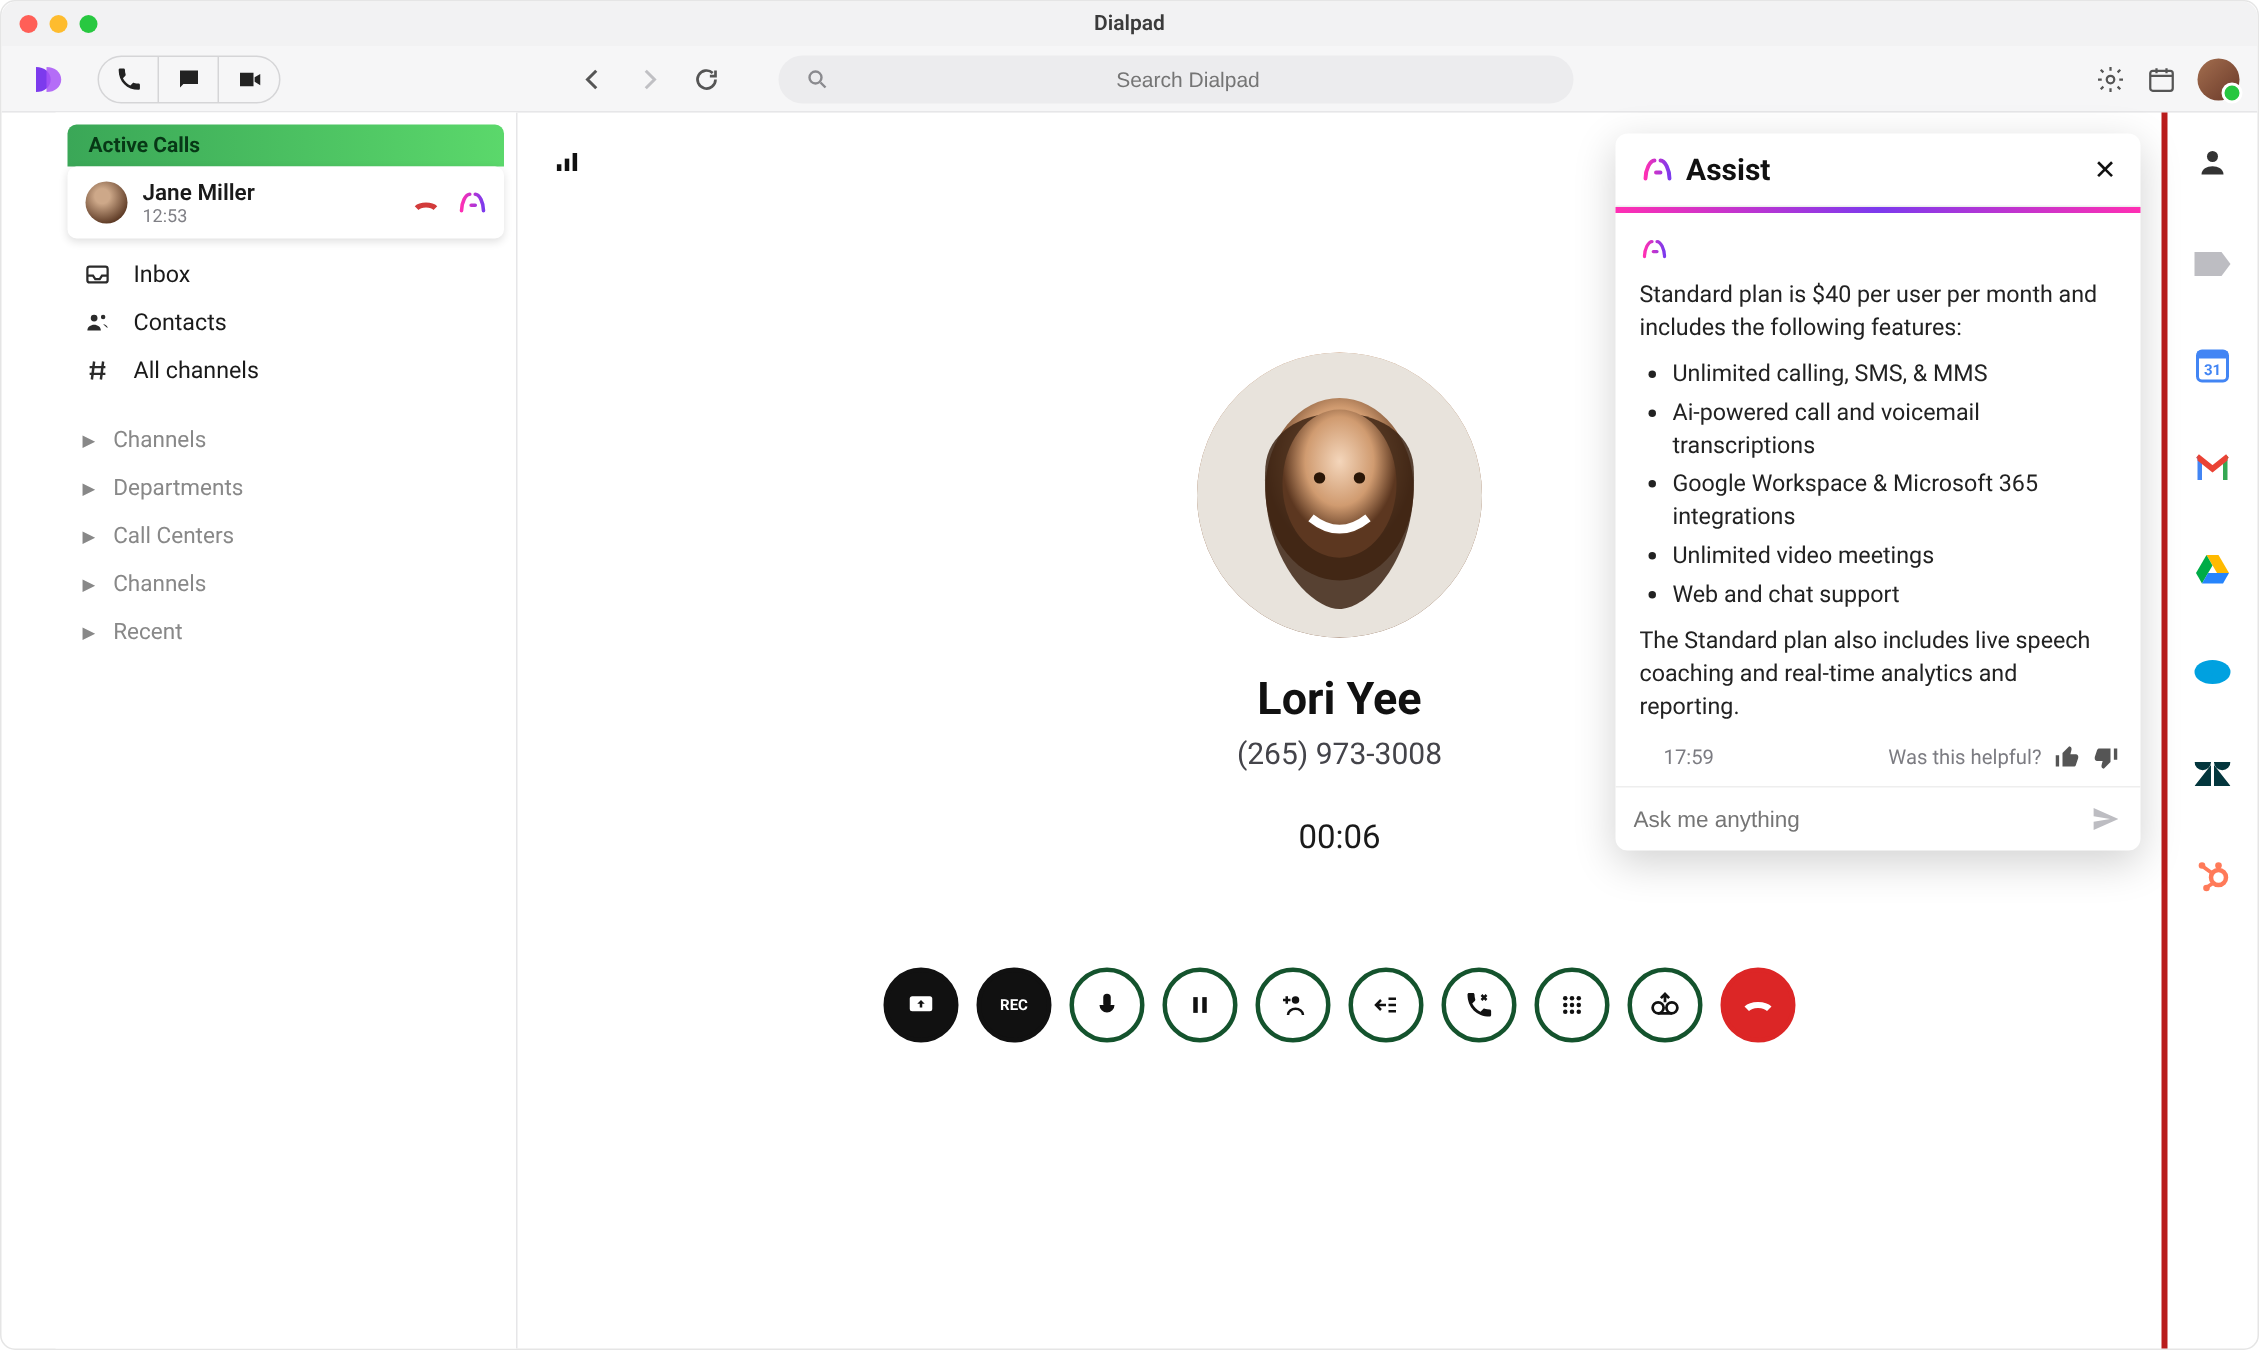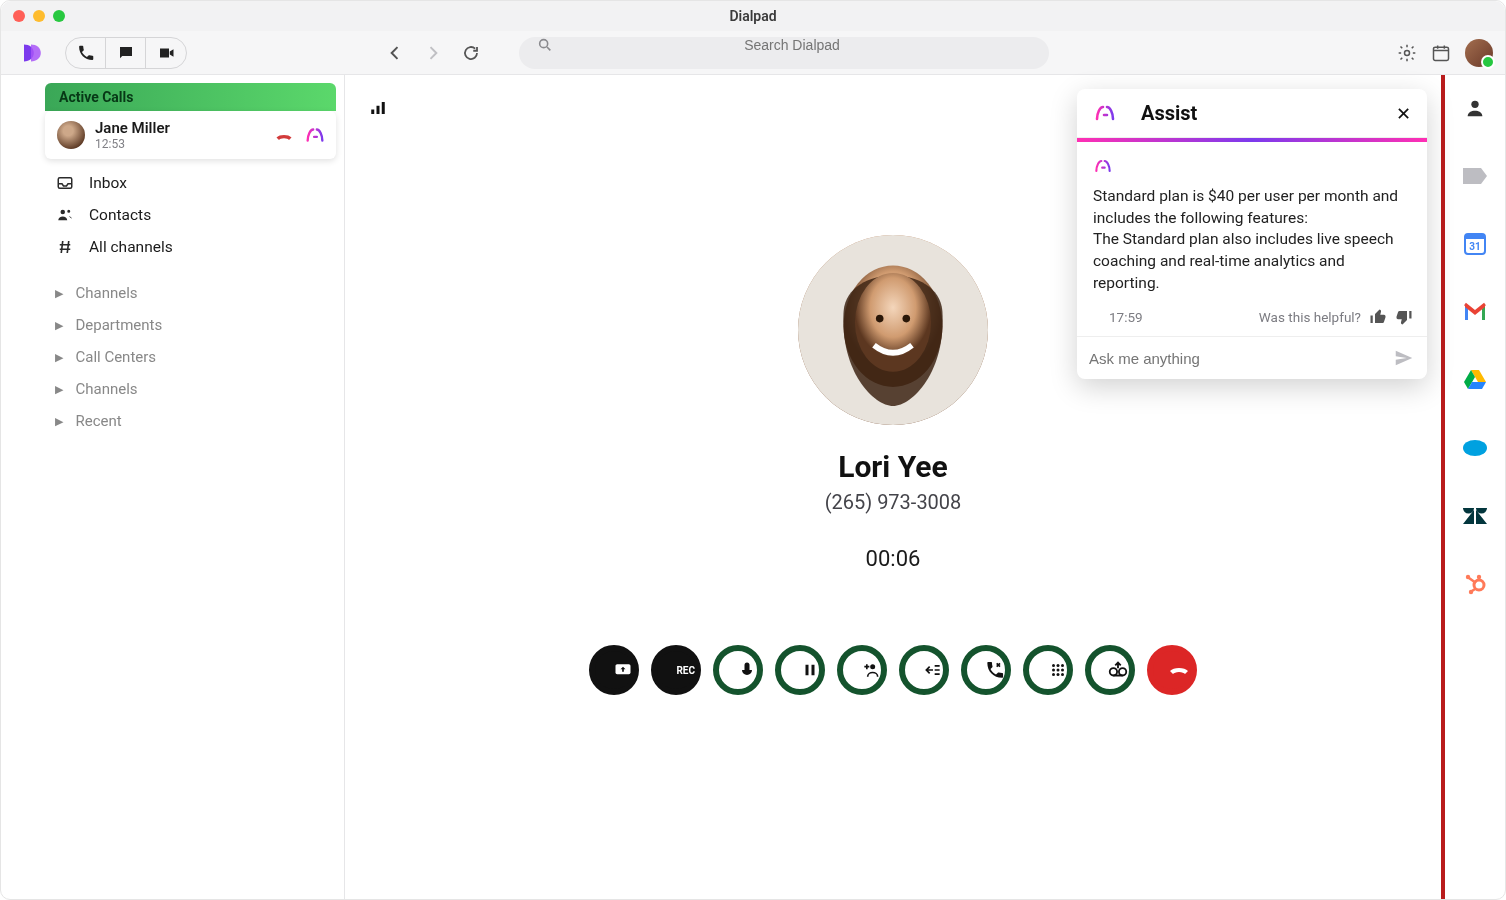--- a/index.html
+++ b/index.html
@@ -13,21 +13,21 @@
   .titlebar .title { position:absolute; left:50%; transform:translateX(-50%); font-weight:600; color:#3b3b3b; font-size:14px;}
   .toolbar { height:44px; background:#f6f6f7; border-bottom:1px solid #e6e6e8; display:flex; align-items:center; padding:0 12px; gap:16px; }
   .logo { width:36px; height:36px; display:flex; align-items:center; justify-content:center;}
   .logo svg { width:28px; height:28px; }
   .action-pill { display:flex; border:1px solid #d5d5d7; border-radius:20px; overflow:hidden; }
   .action-pill .seg { width:40px; height:30px; display:flex; align-items:center; justify-content:center; border-right:1px solid #d5d5d7; color:#222;}
   .action-pill .seg:last-child { border-right:none; }
   .nav-arrows { display:flex; gap:14px; align-items:center; margin-left:180px;}
   .nav-arrows .arr { width:24px; height:24px; display:flex; align-items:center; justify-content:center; color:#555;}
   .nav-arrows .arr.disabled { color:#c0c0c4; }
-  .searchbar { flex:0 0 530px; height:32px; background:#ececee; border-radius:18px; margin-left:20px; display:flex; align-items:flex-start; padding:0 18px; color:#8a8a8e;}
+  .searchbar { flex:0 0 530px; height:32px; background:#ececee; border-radius:18px; margin-left:20px; display:flex; align-items:center; padding:0 18px; color:#8a8a8e;}
   .searchbar input { border:none; background:transparent; flex:1; outline:none; font-size:14px; text-align:center; color:#8a8a8e;}
   .tool-right { margin-left:auto; display:flex; align-items:center; gap:14px; color:#555;}
   .avatar-circ { width:28px; height:28px; border-radius:50%; background:linear-gradient(135deg,#a36e4f,#6a3929); position:relative; }
   .avatar-circ::after { content:''; position:absolute; right:-2px; bottom:-2px; width:10px; height:10px; background:#26c740; border:2px solid #fff; border-radius:50%; }
   .workspace { display:flex; height:calc(900px - 30px - 44px);margin-left:36px; }
   .sidebar { width:308px; border-right:1px solid #e6e6e8; background:#fff; padding-top:8px;}
   .active-calls-hdr { background:linear-gradient(90deg,#3aa757,#5bd86b); color:#073816; font-weight:700; padding:6px 14px; font-size:14px; margin:0 8px; border-top-left-radius:6px; border-top-right-radius:6px;}
   .call-card { margin:0 8px 8px 8px; background:#fff; border-radius:6px; box-shadow:0 2px 6px rgba(0,0,0,.12); padding:8px 12px; display:flex; align-items:center; gap:10px;}
   .call-card .av { width:28px; height:28px; border-radius:50%; background:radial-gradient(circle at 40% 35%, #cda889 20%, #5d3a25 75%);}
   .call-card .info { flex:1; }
@@ -39,26 +39,26 @@
   .side-item .ic { width:20px; display:flex; align-items:center; justify-content:center; color:#2b2b2b;}
   .side-group { display:flex; align-items:center; gap:12px; padding:7px 18px; font-size:15px; color:#888; cursor:pointer;}
   .side-group .caret { font-size:11px; color:#888;}
   .main { flex:1; position:relative; display:flex; flex-direction:column; align-items:center;}
   .signal { position:absolute; top:24px; left:24px; color:#111;}
   .caller-photo { width:190px; height:190px; border-radius:50%; margin-top:160px; overflow:hidden; background:radial-gradient(circle at 50% 30%, #f2d4b8 0%, #c9956e 30%, #6a3e22 85%);}
   .caller-name { font-size:30px; font-weight:700; margin-top:24px; color:#111;}
   .caller-phone { font-size:20px; color:#44444a; margin-top:6px;}
   .call-timer { font-size:22px; color:#1a1a1a; margin-top:32px;}
   .call-controls { display:flex; gap:12px; margin-top:74px;}
-  .cc-btn { width:50px; height:50px; border-radius:50%; border:6px solid #14532d; display:flex; align-items:center; justify-content:flex-end; background:#fff; cursor:pointer; color:#111;}
+  .cc-btn { width:50px; height:50px; border-radius:50%; border:3px solid #14532d; display:flex; align-items:center; justify-content:center; background:#fff; cursor:pointer; color:#111;}
   .cc-btn.solid { background:#111; color:#fff; border-color:#111;}
   .cc-btn.hangup { background:#dc2626; border-color:#dc2626; color:#fff;}
   .bottom-bar { position:absolute; bottom:0; left:0; right:0; height:60px; border-top:1px solid #e6e6e8; display:flex; align-items:center; justify-content:center; gap:12px; font-size:18px; color:#111;}
   .assist-panel { position:absolute; top:14px; right:14px; width:350px; background:#fff; border-radius:8px; box-shadow:0 8px 28px rgba(0,0,0,.18); display:flex; flex-direction:column;}
-  .assist-hdr { display:flex; align-items:center; padding:12px 16px; gap:24px; border-bottom:1px solid #eee;}
+  .assist-hdr { display:flex; align-items:center; padding:12px 16px; gap:7px; border-bottom:1px solid #eee;}
   .assist-hdr .ttl { font-weight:700; font-size:20px; color:#111;}
   .assist-hdr .close { margin-left:auto; font-size:18px; color:#111; cursor:pointer;}
   .assist-gradient { height:4px; background:linear-gradient(90deg,#ff2fb3,#7c3aed,#ff2fb3);}
   .assist-body { padding:14px 16px 8px 16px; font-size:15.5px; color:#222; line-height:1.4;}
   .assist-q { display:flex; gap:8px; font-weight:700; margin-bottom:10px; align-items:center;}
   .assist-body ul { margin:10px 0 10px 22px; }
   .assist-body li { margin:4px 0;}
   .assist-foot { display:flex; align-items:center; padding:6px 14px 10px 32px; color:#7c7c82; font-size:13.5px; gap:10px;}
   .assist-foot .right { margin-left:auto; display:flex; align-items:center; gap:8px;}
   .assist-input { display:flex; align-items:center; border-top:1px solid #eee; padding:10px 12px;}
@@ -335,20 +335,27 @@
       <div class="assist-gradient"></div>
       <div class="assist-body">
         <div class="assist-q">
           <span>
               <svg width="20" height="20" viewBox="0 0 24 24">
                 <path class="ai-glyph" d="M4 18c0-6 3-12 6-12M14 6c3 0 6 6 6 12M11 14h3"></path>
               </svg>
             </span>
         </div>
         <div>Standard plan is $40 per user per month and includes the following features:</div>
+        <ul>
+          <li>Unlimited calling, SMS, &amp; MMS</li>
+          <li>Ai-powered call and voicemail transcriptions</li>
+          <li>Google Workspace &amp; Microsoft 365 integrations</li>
+          <li>Unlimited video meetings</li>
+          <li>Web and chat support</li>
+        </ul>
         <div>The Standard plan also includes live speech coaching and real-time analytics and reporting.</div>
       </div>
       <div class="assist-foot">
         <span>17:59</span>
         <div class="right">
           <span>Was this helpful?</span>
           <span>
               <svg width="18" height="18" viewBox="0 0 24 24" fill="#555">
                 <path d="M2 20h3V10H2v10zM22 11c0-1-.9-2-2-2h-5l1-4V4c0-.6-.2-1-.6-1.4L14 2l-6 6v12h10c.9 0 1.6-.6 1.9-1.4l2-6c.1-.2.1-.4.1-.6z"></path>
               </svg>

